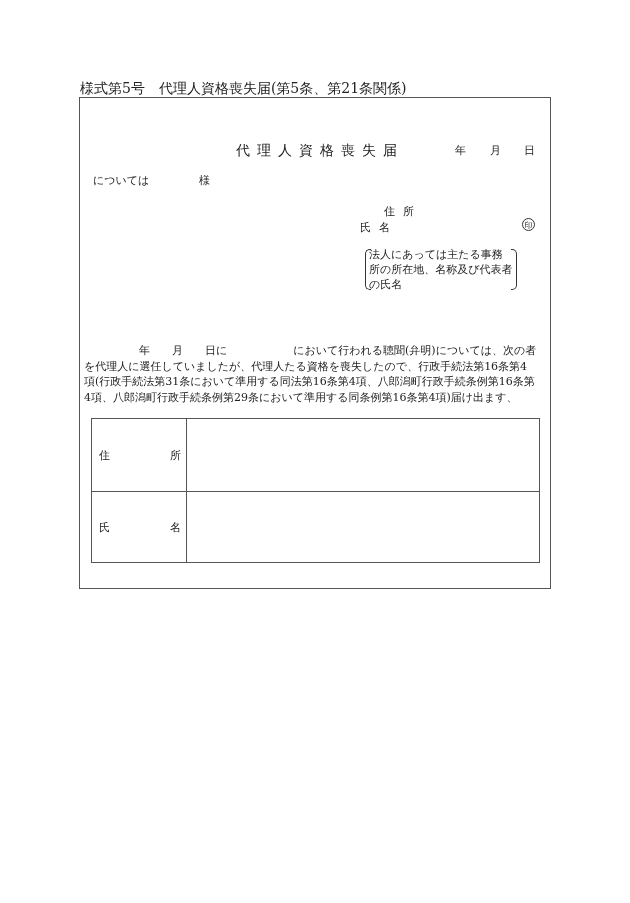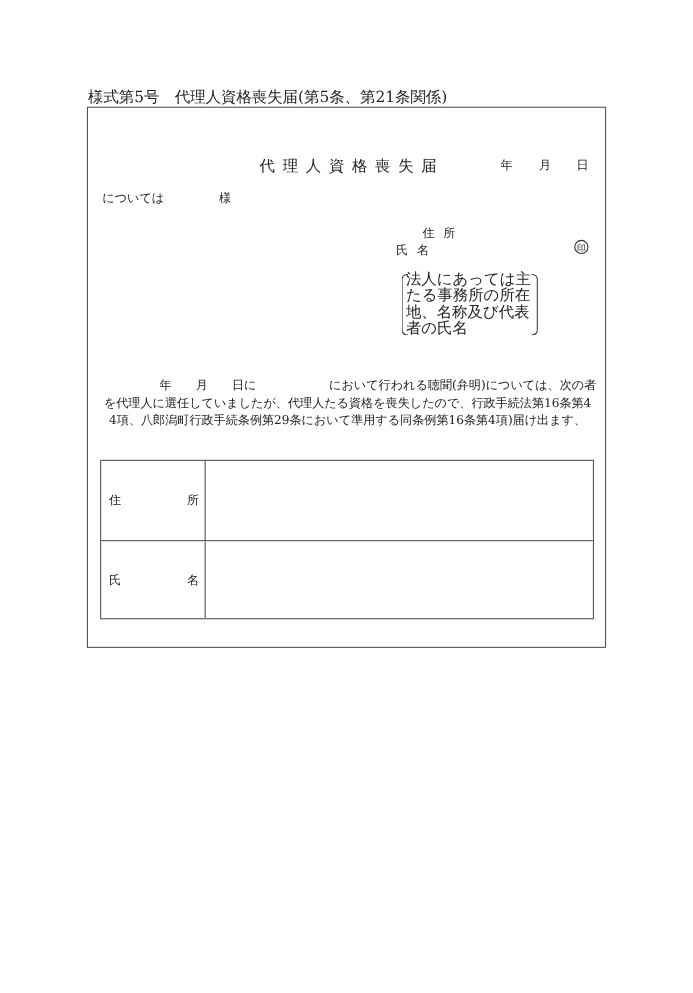--- a/index.html
+++ b/index.html
@@ -10,27 +10,27 @@
   #outer-box { position:absolute; left:79px; top:97px; width:472px; height:492px; border:1px solid #555; box-sizing:border-box; }
   #doc-title { left:236px; top:113px; font-size:14px; letter-spacing:7px;margin-top:29px; }
   .date-part { top:143px; font-size:11px; }
   #addressee { left:93px; top:173px; font-size:11px; }
   #addressee-honorific { left:199px; top:173px; font-size:11px; }
   #applicant-address-label { left:360px; top:204px;margin-left:24px; }
   #applicant-name-label { left:360px; top:220px; }
   .gap { display:inline-block; width:8px; }
   #seal { position:absolute; left:522px; top:218px; width:13px; height:13px; border:1px solid #333; border-radius:50%;
           font-size:8px; line-height:13px; text-align:center; box-sizing:border-box; }
-  #corp-note { position:absolute; left:365px; top:247px; width:124px; font-size:14px; line-height:15px;
+  #corp-note { position:absolute; left:365px; top:247px; width:152px; font-size:11px; line-height:15px;
                padding:0 4px; box-sizing:border-box; }
   #corp-note::before, #corp-note::after { content:""; position:absolute; top:2px; bottom:2px; width:5px;
                border:1px solid #333; }
   #corp-note::before { left:0; border-right:none; border-radius:5px 0 0 5px; }
   #corp-note::after { right:0; border-left:none; border-radius:0 5px 5px 0; }
-  #body-text { position:absolute; left:84px; top:343px; width:464px; font-size:11px; line-height:15.5px; white-space:normal;text-align:center; }
+  #body-text { position:absolute; left:84px; top:343px; width:464px; font-size:11px; line-height:15.5px; white-space:normal; }
   #body-text .line { display:block; white-space:nowrap; }
   #agent-table { position:absolute; left:91px; top:418px; width:449px; height:145px; border:1px solid #555; box-sizing:border-box; }
   .t-row { position:absolute; left:0; width:100%; }
   #row-address { top:0; height:72px; border-bottom:1px solid #555; }
   #row-name { top:73px; height:70px; }
   .t-label { position:absolute; left:0; top:0; width:95px; height:100%; border-right:1px solid #555; box-sizing:border-box; }
   .t-label span { position:absolute; top:50%; transform:translateY(-50%); font-size:11px; }
   .t-label .l1 { left:7px; }
   .t-label .l2 { right:5px; }
   .t-value { position:absolute; left:95px; right:0; top:0; height:100%; }
@@ -57,20 +57,21 @@
 <div class="abs" id="applicant-name-label">
   <span>氏</span><span class="gap"></span><span>名</span>
 </div>
 <div id="seal">印</div>
 
 <div id="corp-note">法人にあっては主たる事務所の所在地、名称及び代表者の氏名</div>
 
 <div id="body-text">
   <span class="line">　　　　　年　　月　　日に　　　　　　において行われる聴聞(弁明)については、次の者</span>
   <span class="line">を代理人に選任していましたが、代理人たる資格を喪失したので、行政手続法第16条第4</span>
+  <span class="line">項(行政手続法第31条において準用する同法第16条第4項、八郎潟町行政手続条例第16条第</span>
   <span class="line">4項、八郎潟町行政手続条例第29条において準用する同条例第16条第4項)届け出ます、</span>
 </div>
 
 <div id="agent-table">
   <div class="t-row" id="row-address">
     <div class="t-label">
       <span class="l1">住</span>
       <span class="l2">所</span>
     </div>
     <div class="t-value"></div>

